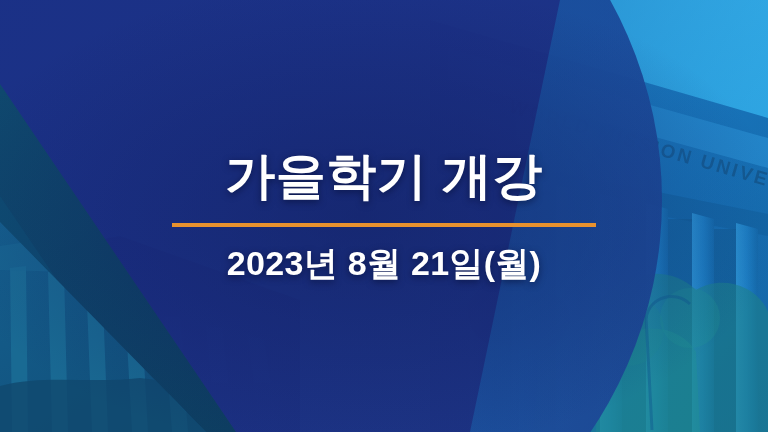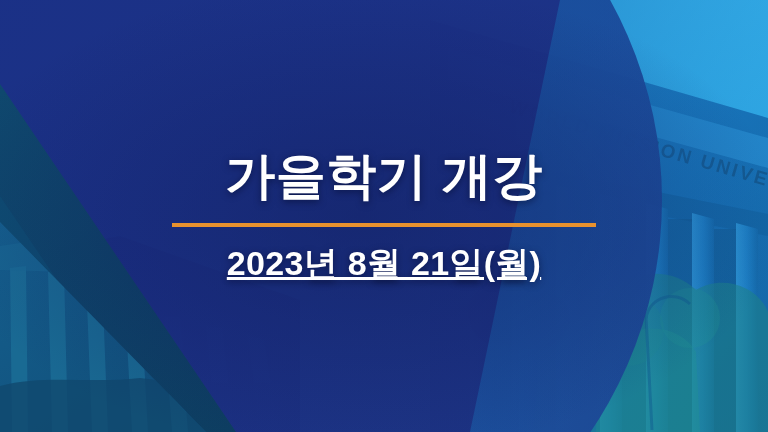--- a/index.html
+++ b/index.html
@@ -72,21 +72,20 @@
 
   #subtitle {
     color: #ffffff;
     font-size: 34px;
     font-weight: 700;
     line-height: 1.1;
     letter-spacing: 0.3px;
     margin: 0;
     text-shadow: 0 2px 7px rgba(4, 10, 40, 0.55);
     white-space: nowrap;
-    text-decoration: underline;
   }
 </style>
 </head>
 <body>
 
 <div id="banner">
 
   <div class="layer">
     <svg viewBox="0 0 768 432" preserveAspectRatio="none" aria-hidden="true">
       <defs>

